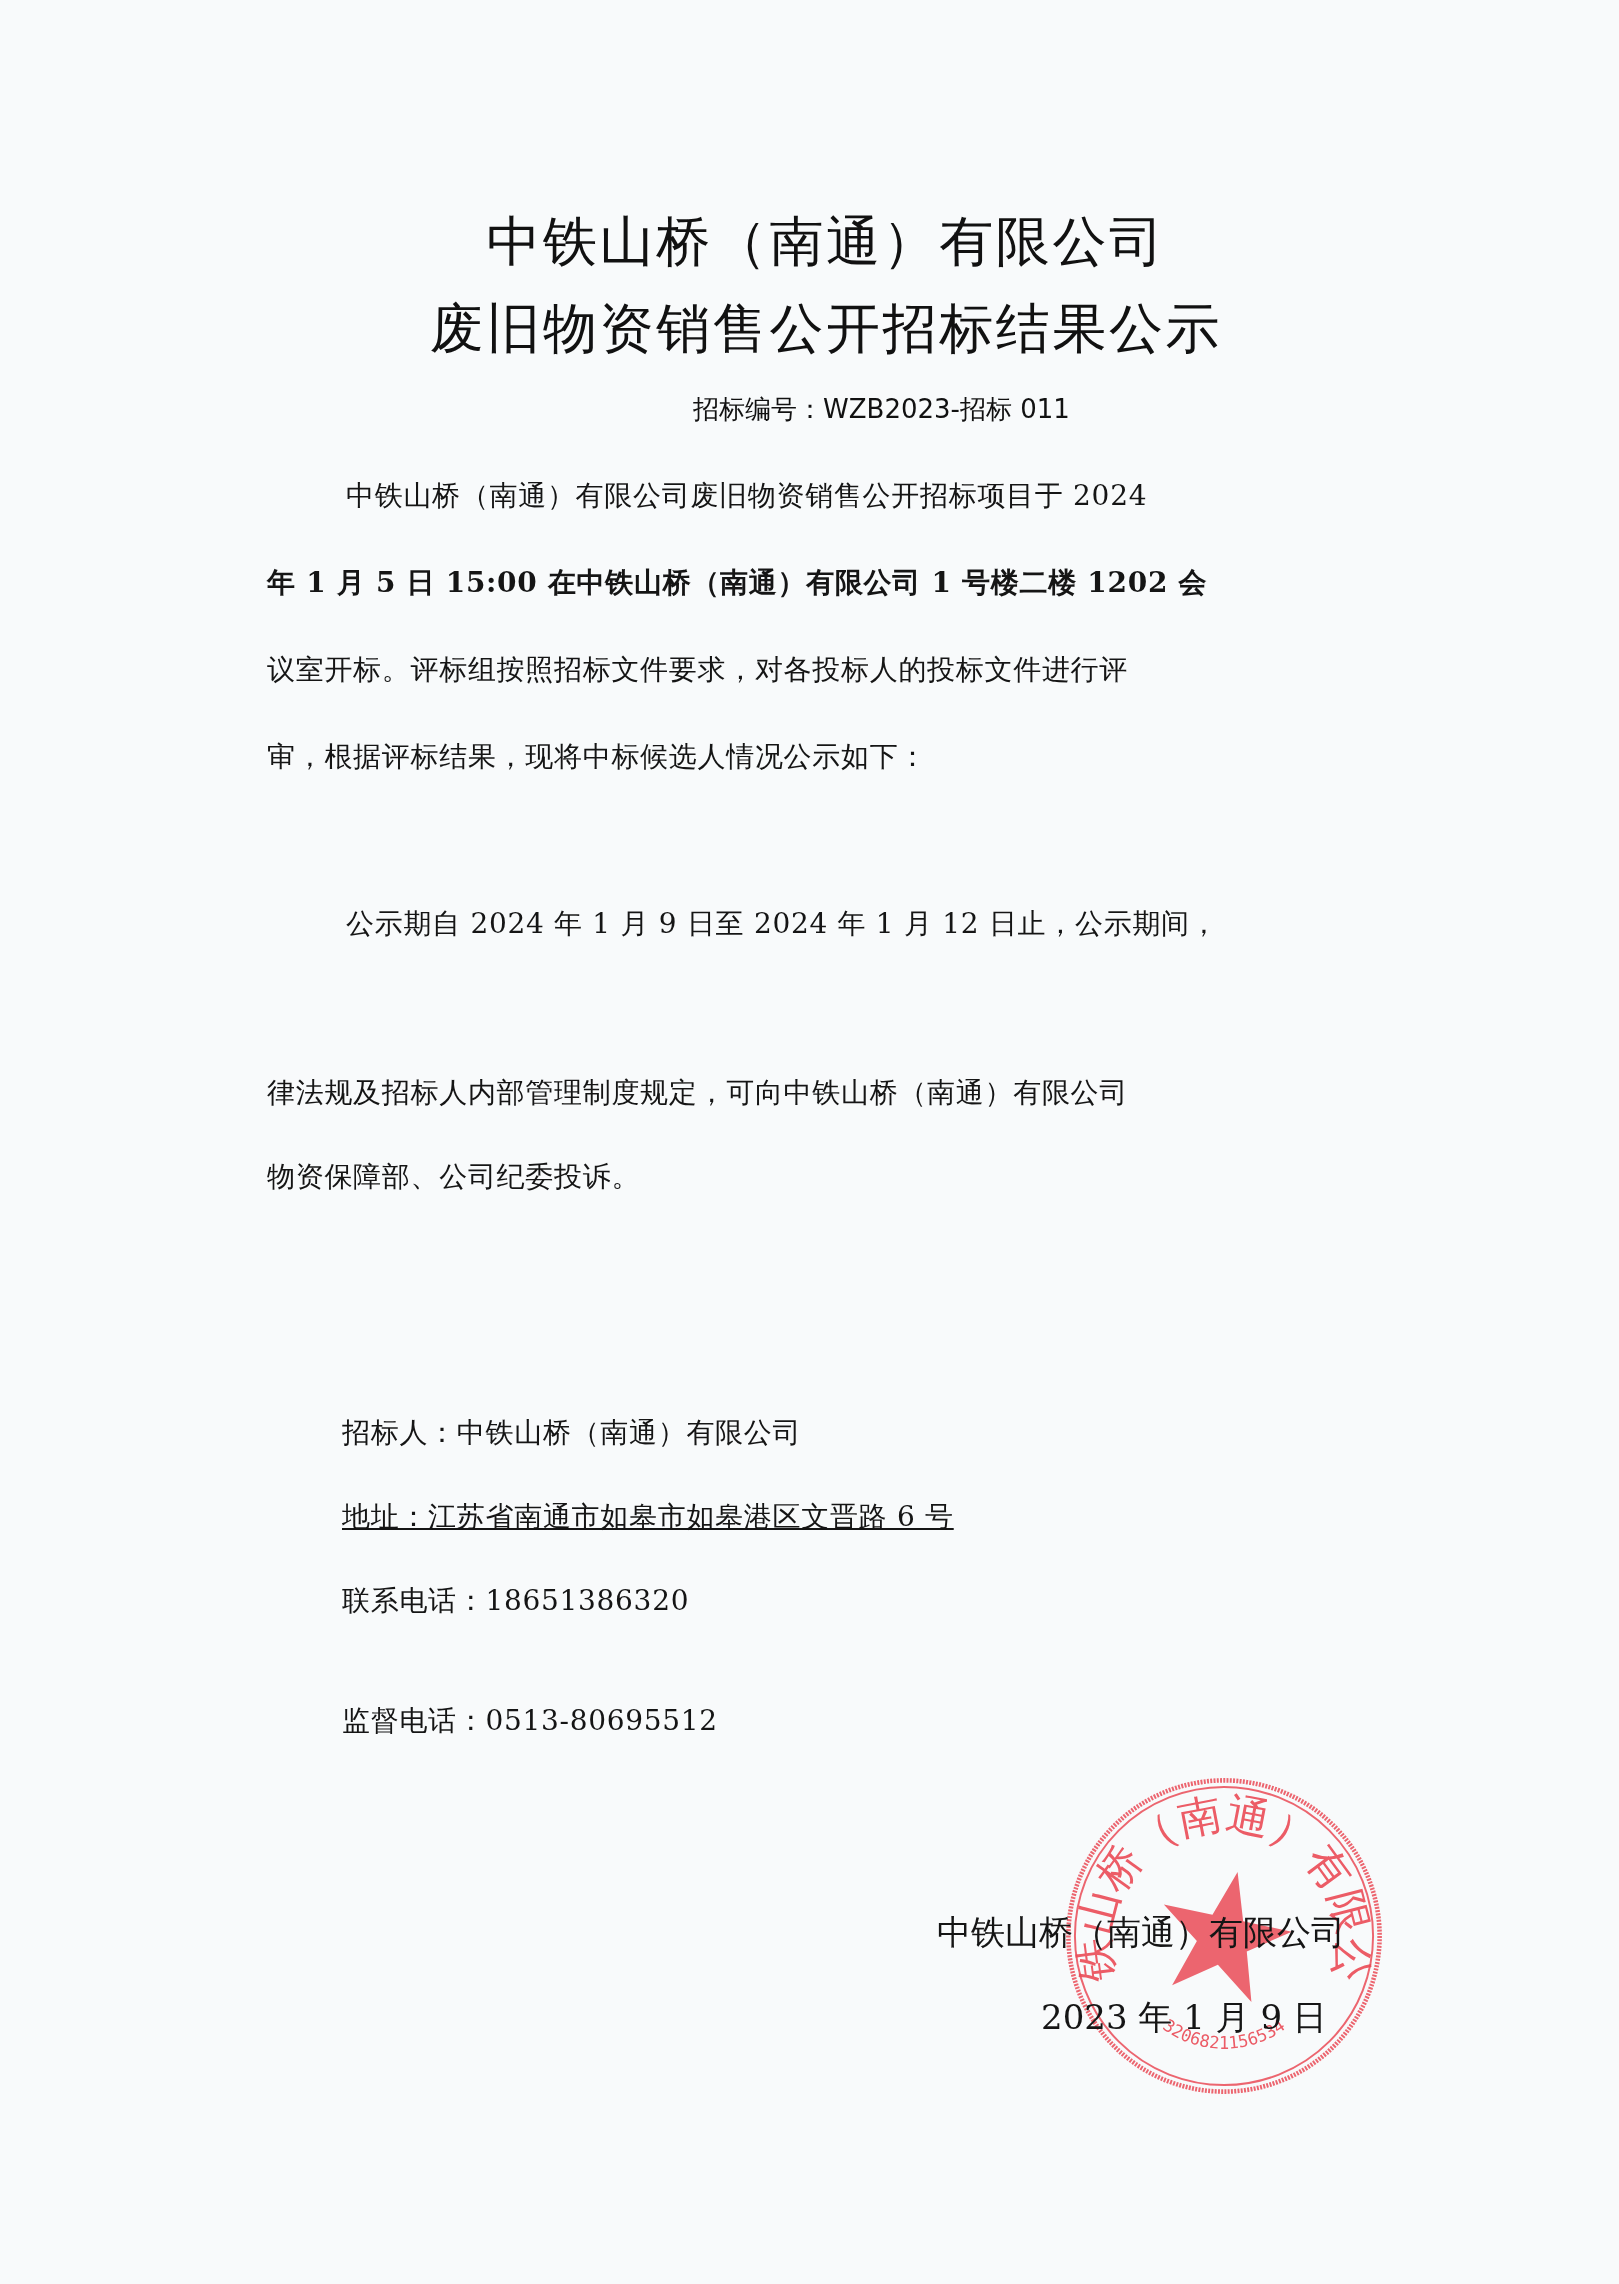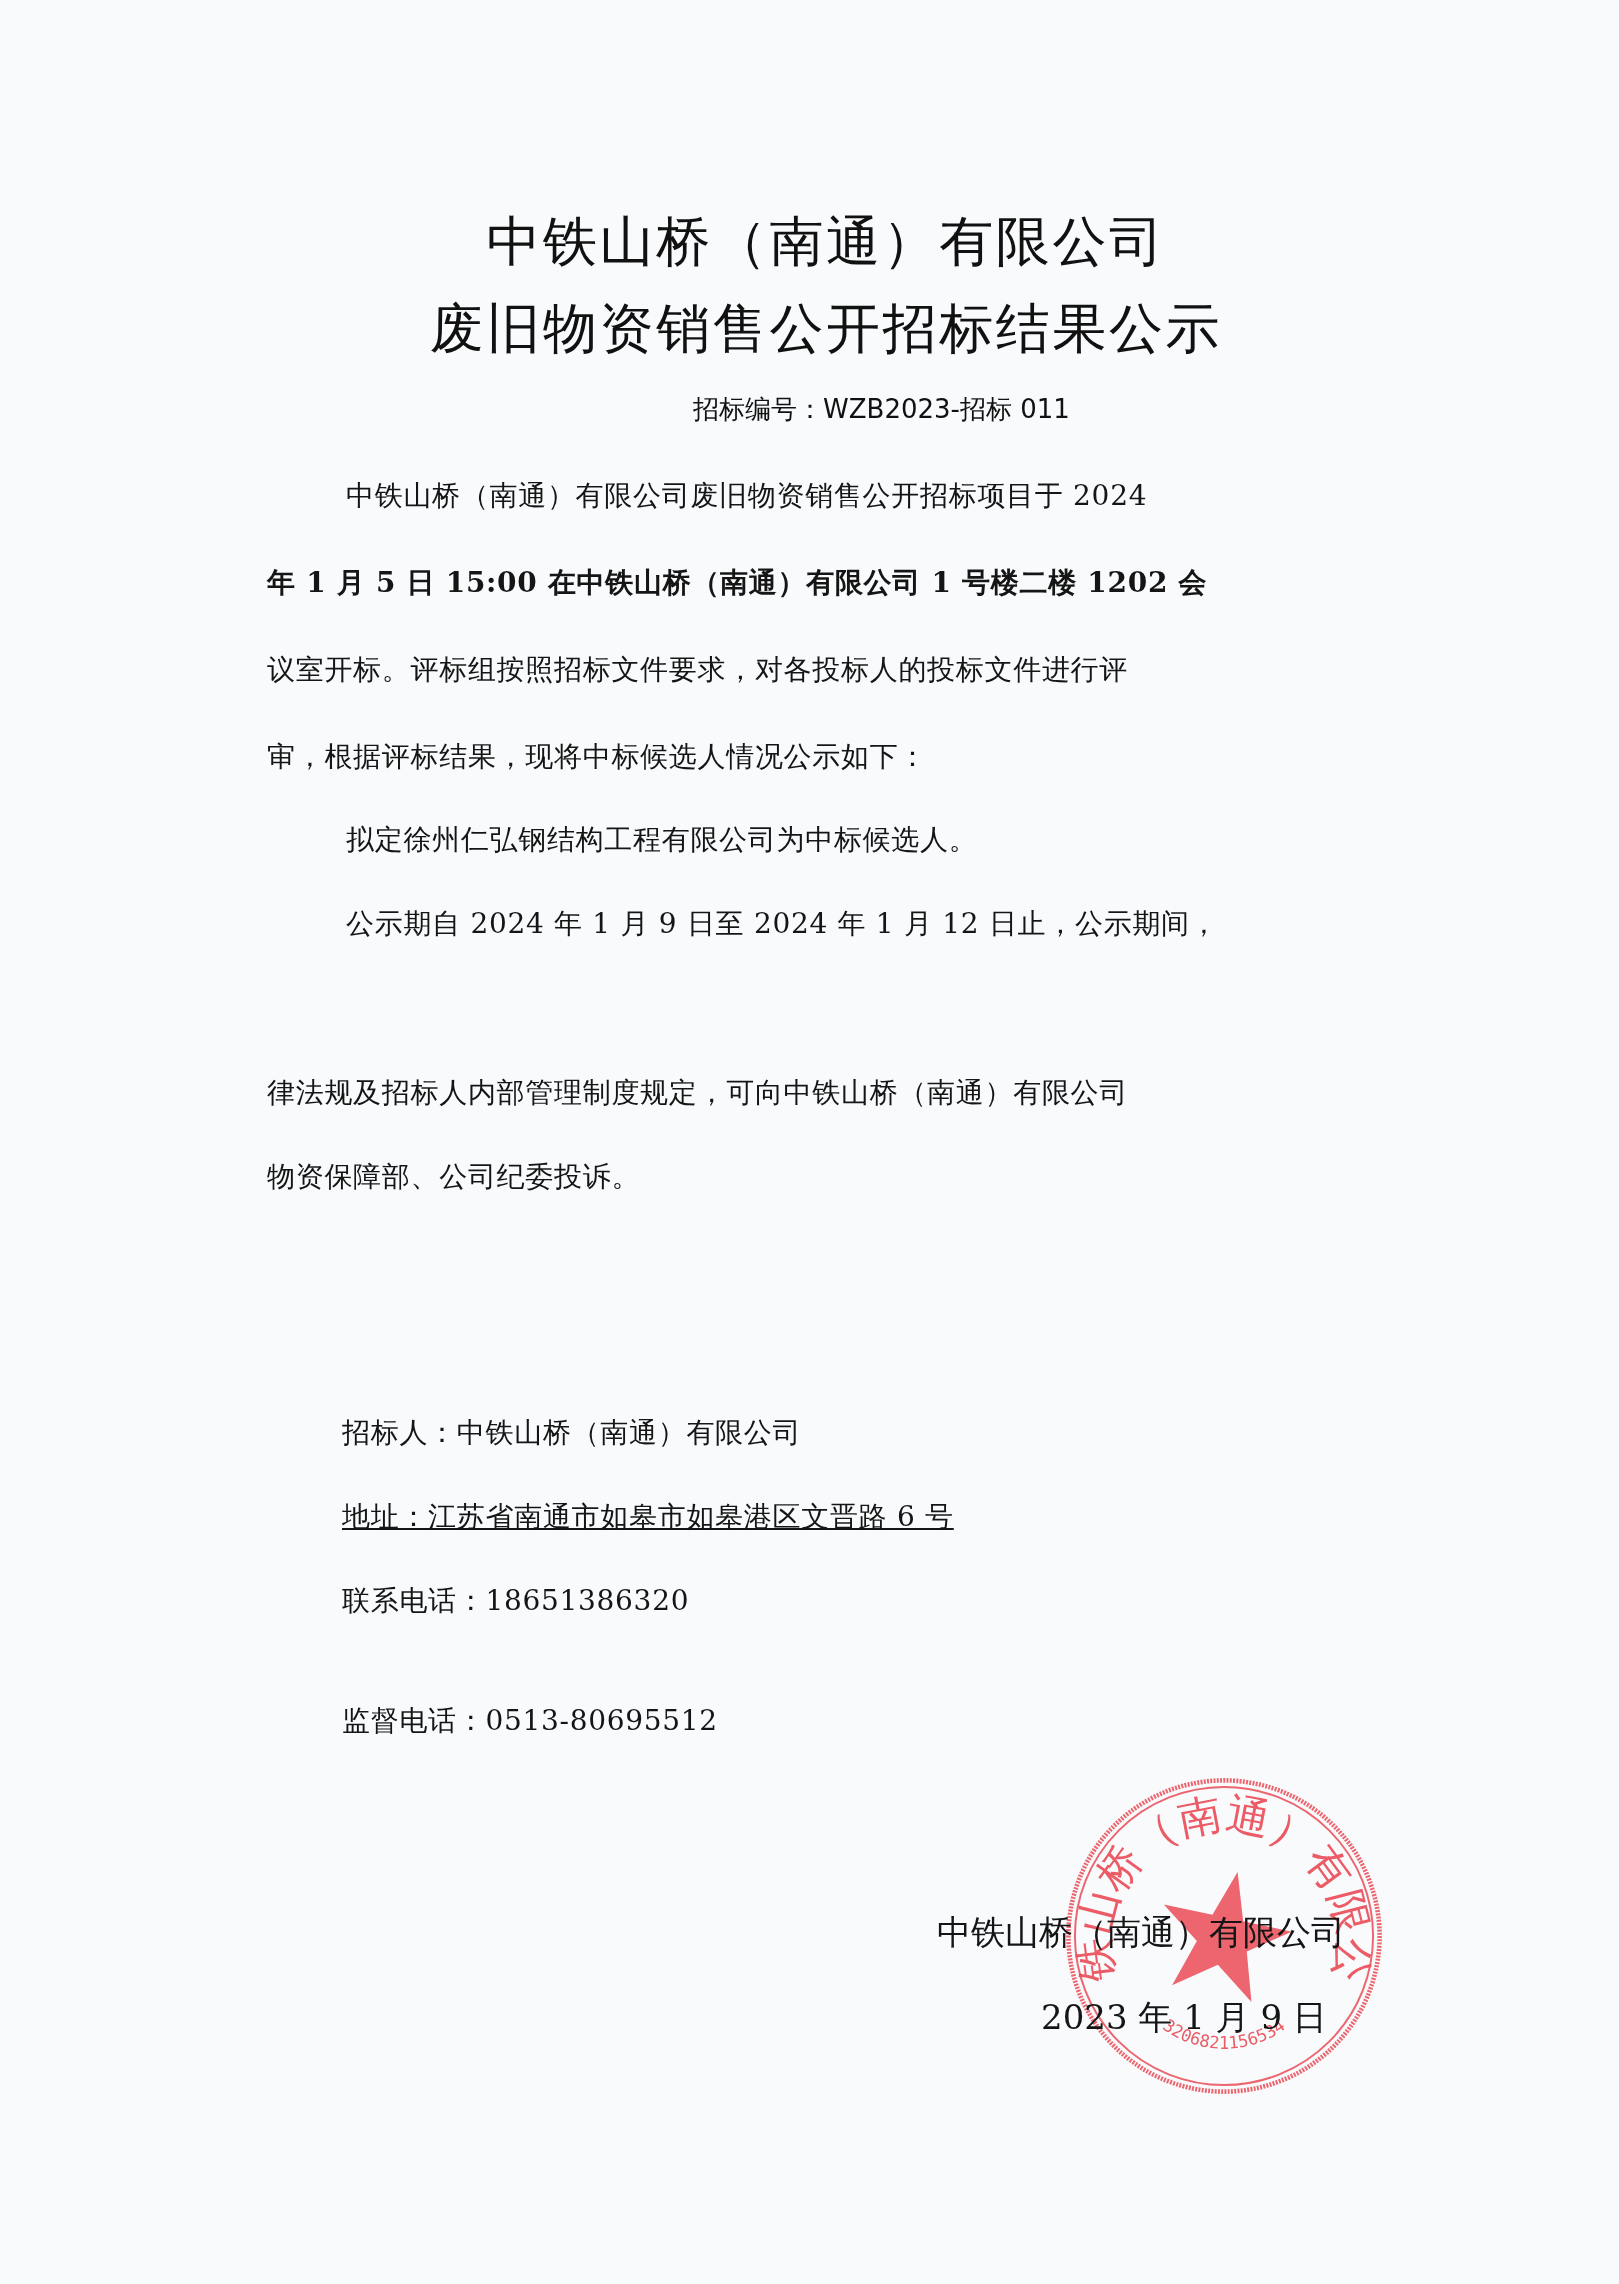--- a/index.html
+++ b/index.html
@@ -80,21 +80,20 @@
 
   <div class="title l1">中铁山桥（南通）有限公司</div>
   <div class="title l2">废旧物资销售公开招标结果公示</div>
   <div class="subtitle">招标编号：WZB2023-招标 011</div>
 
   <div class="line indent" style="top:473px;">中铁山桥（南通）有限公司废旧物资销售公开招标项目于 2024</div>
   <div class="line" style="top:560px;font-weight:bold;">年 1 月 5 日 15:00 在中铁山桥（南通）有限公司 1 号楼二楼 1202 会</div>
   <div class="line" style="top:647px;">议室开标。评标组按照招标文件要求，对各投标人的投标文件进行评</div>
   <div class="line" style="top:734px;">审，根据评标结果，现将中标候选人情况公示如下：</div>
 
-  <div class="line indent" style="top:817px;">拟定徐州仁弘钢结构工程有限公司为中标候选人。</div>
 
   <div class="line indent" style="top:901px;">公示期自 2024 年 1 月 9 日至 2024 年 1 月 12 日止，公示期间，</div>
   <div class="line" style="top:1070px;">律法规及招标人内部管理制度规定，可向中铁山桥（南通）有限公司</div>
   <div class="line" style="top:1154px;">物资保障部、公司纪委投诉。</div>
 
   <div class="line" style="left:326px; top:1410px;">招标人：中铁山桥（南通）有限公司</div>
   <div class="line" style="left:326px; top:1494px;text-decoration:underline;">地址：江苏省南通市如皋市如皋港区文晋路 6 号</div>
   <div class="line" style="left:326px; top:1578px;">联系电话：18651386320</div>
   <div class="line" style="left:326px; top:1662px;margin-top:36px;">监督电话：0513-80695512</div>
 

